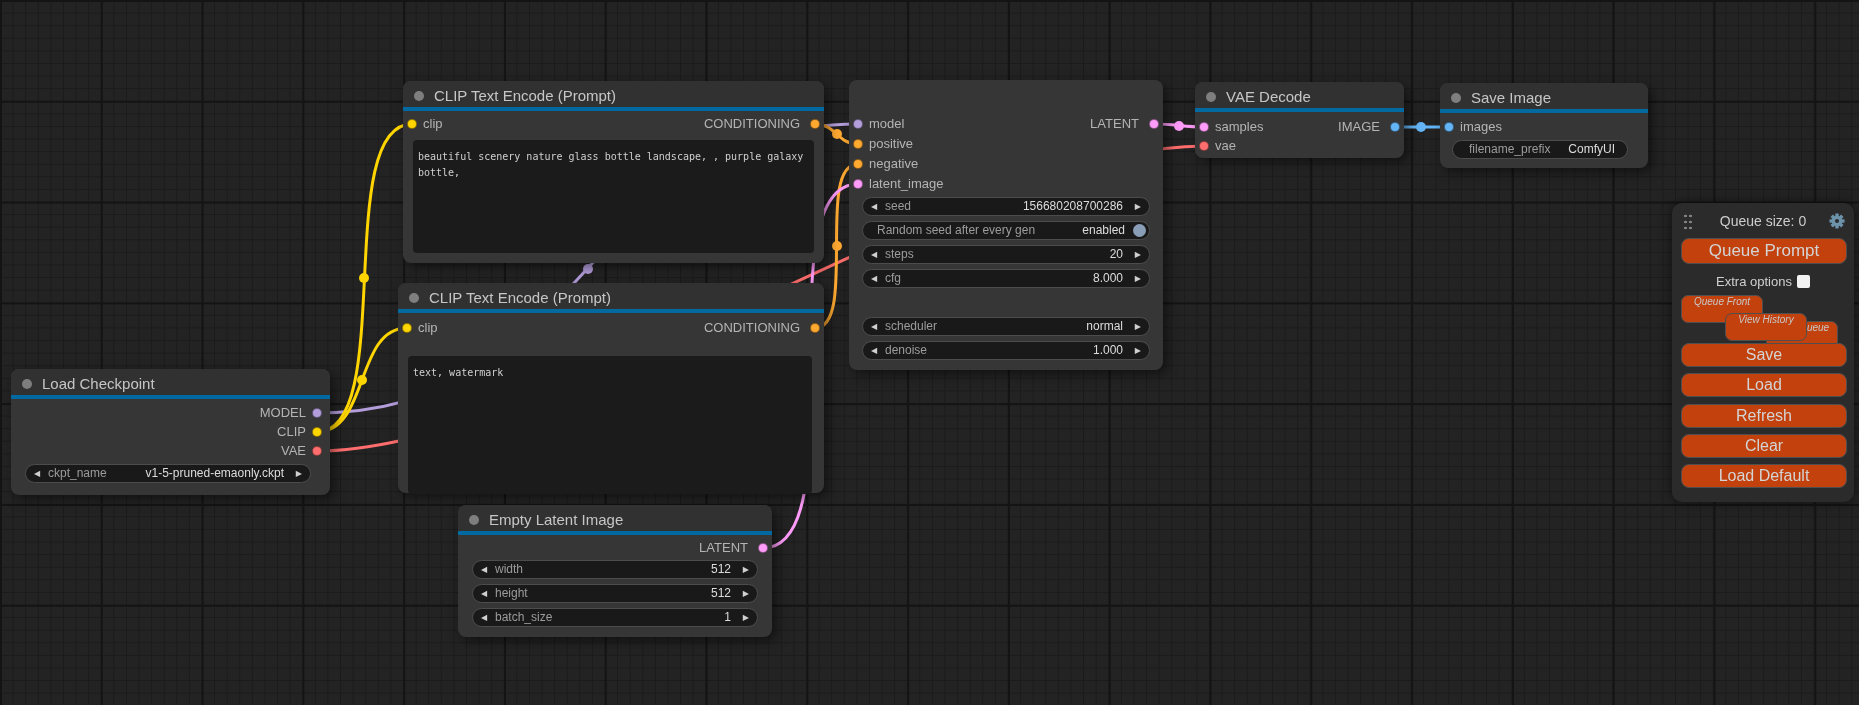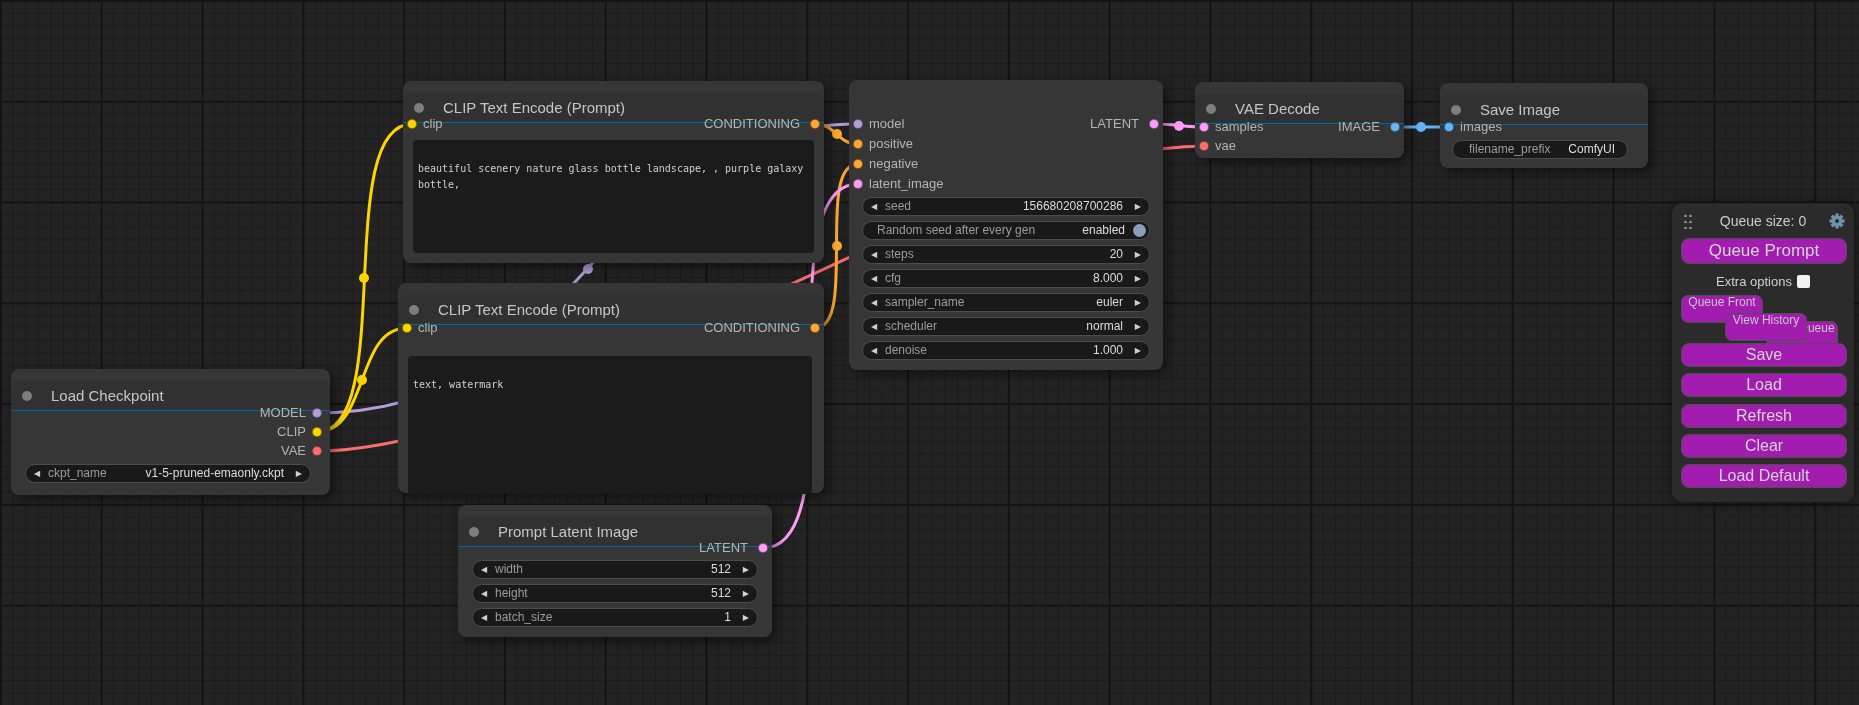--- a/index.html
+++ b/index.html
@@ -11,45 +11,45 @@
       linear-gradient(#141414 2px, transparent 2px),
       linear-gradient(90deg,#141414 2px, transparent 2px),
       linear-gradient(#1b1b1b 1px, transparent 1px),
       linear-gradient(90deg,#1b1b1b 1px, transparent 1px);
     background-size:100.8px 100.8px,100.8px 100.8px,12.6px 12.6px,12.6px 12.6px;
   }
   #wires{position:absolute;left:0;top:0;z-index:1;}
   .wire{fill:none;stroke-width:3;}
   .node{position:absolute;z-index:2;background:#363636;border-radius:8px;
         box-shadow:4px 4px 12px rgba(0,0,0,.5);}
-  .ntitle{position:absolute;left:0;top:12px;right:0;height:30px;background:#313131;
-        border-radius:8px 8px 0 0;border-bottom:1px solid #0369a1;box-sizing:border-box;
-        color:#c6c6c6;font-size:15px;line-height:29px;padding-left:40px;white-space:nowrap;}
+  .ntitle{position:absolute;left:0;top:0;right:0;height:30px;background:#313131;
+        border-radius:8px 8px 0 0;border-bottom:4px solid #0369a1;box-sizing:border-box;
+        color:#c6c6c6;font-size:15px;line-height:29px;padding-left:31px;white-space:nowrap;}
   .tdot{position:absolute;left:11px;top:10px;width:10px;height:10px;border-radius:50%;background:#7e7e7e;}
   .slot{position:absolute;height:18px;line-height:18px;font-size:13px;color:#b4b4b4;white-space:nowrap;}
   .port{position:absolute;width:10px;height:10px;border-radius:50%;border:1px solid rgba(0,0,0,.45);box-sizing:border-box;}
   .pill{position:absolute;height:19px;background:#191919;border:1px solid #4c4c4c;border-radius:10px;
         box-sizing:border-box;font-size:12px;line-height:16px;}
   .arr{position:absolute;top:0;bottom:0;font-size:8px;color:#cfcfcf;line-height:17px;}
   .arr.l::before{content:"◀";} .arr.r::before{content:"▶";}
   .arr.l{left:8px;} .arr.r{right:8px;}
   .wl{position:absolute;left:22px;top:0;color:#9c9c9c;white-space:nowrap;}
   .wv{position:absolute;right:26px;top:0;color:#dcdcdc;white-space:nowrap;}
   .pill.noarr .wl{left:14px;} .pill.noarr .wv{right:22px;}
   .toggle{position:absolute;right:3px;top:2px;width:13px;height:13px;border-radius:50%;background:#8a9db6;}
   .prompt{position:absolute;background:#1b1b1b;border-radius:4px;box-sizing:border-box;
         font-family:"DejaVu Sans Mono",monospace;font-size:10px;line-height:16px;color:#cfcfcf;
-        padding:21px 5px;white-space:pre-wrap;word-break:break-word;}
+        padding:9px 5px;white-space:pre-wrap;word-break:break-word;}
   
   #queue-panel{position:absolute;left:1672px;top:203px;width:182px;height:299px;z-index:3;
         background:#2b2b2b;border-radius:10px;box-shadow:0 0 12px rgba(0,0,0,.55);}
-  .qbtn{position:absolute;background:#a21caf;border:1px solid #4f4f4f;border-radius:8px;
+  .qbtn{position:absolute;background:#c2410c;border:1px solid #4f4f4f;border-radius:8px;
         box-sizing:border-box;color:#d4d4d4;text-align:center;}
   .qbig{left:9px;width:166px;height:24px;font-size:16px;line-height:22px;}
-  .qsm{height:28px;font-size:12px;line-height:12px;border-radius:7px;color:#c8c8c8;}
+  .qsm{height:28px;font-size:10px;line-height:12px;border-radius:7px;color:#c8c8c8;font-style:italic;}
   #queue-size{position:absolute;left:0;right:0;top:10px;text-align:center;font-size:14px;color:#cccccc;}
   #drag-handle{position:absolute;left:11px;top:10px;width:10px;height:17px;
         background-image:radial-gradient(circle,#808080 1.1px,transparent 1.6px);
         background-size:5px 6px;}
   #extra-row{position:absolute;left:0;right:0;top:71px;text-align:center;font-size:13px;color:#d0d0d0;}
   #extra-checkbox{display:inline-block;vertical-align:-2px;margin-left:5px;width:13px;height:13px;
         background:#f2f2f2;border-radius:2px;}
   .gearsvg{position:absolute;right:9px;top:10px;}
 </style>
 </head>
@@ -115,21 +115,21 @@
   <div class="port" style="left: 4px; top: 40px; background: rgb(255, 213, 0);"></div>
   <div class="slot" style="left:20px;top:36px;">clip</div>
   <div class="slot" style="right:24px;top:36px;">CONDITIONING</div>
   <div class="port" style="left: 412px; top: 40px; background: rgb(255, 169, 49);"></div>
   <div class="prompt" style="left:10px;top:73px;width:404px;height:138px;">text, watermark</div>
 </div>
 
 <div class="node" style="left:458px;top:505px;width:314px;height:132px;">
   <div class="ntitle">
     <span class="tdot"></span>
-    <span>Prompt Latent Image</span>
+    <span>Empty Latent Image</span>
   </div>
   <div class="slot" style="right:24px;top:34px;">LATENT</div>
   <div class="port" style="left: 300px; top: 38px; background: rgb(255, 156, 249);"></div>
   <div class="pill" style="left:14px;top:55px;width:286px;">
     <span class="arr l"></span>
     <span class="wl">width</span>
     <span class="wv">512</span>
     <span class="arr r"></span>
   </div>
   <div class="pill" style="left:14px;top:79px;width:286px;">
@@ -172,26 +172,20 @@
   <div class="pill" style="left:13px;top:165px;width:288px;">
     <span class="arr l"></span>
     <span class="wl">steps</span>
     <span class="wv">20</span>
     <span class="arr r"></span>
   </div>
   <div class="pill" style="left:13px;top:189px;width:288px;">
     <span class="arr l"></span>
     <span class="wl">cfg</span>
     <span class="wv">8.000</span>
-    <span class="arr r"></span>
-  </div>
-  <div class="pill" style="left:13px;top:213px;width:288px;">
-    <span class="arr l"></span>
-    <span class="wl">sampler_name</span>
-    <span class="wv">euler</span>
     <span class="arr r"></span>
   </div>
   <div class="pill" style="left:13px;top:237px;width:288px;">
     <span class="arr l"></span>
     <span class="wl">scheduler</span>
     <span class="wv">normal</span>
     <span class="arr r"></span>
   </div>
   <div class="pill" style="left:13px;top:261px;width:288px;">
     <span class="arr l"></span>

